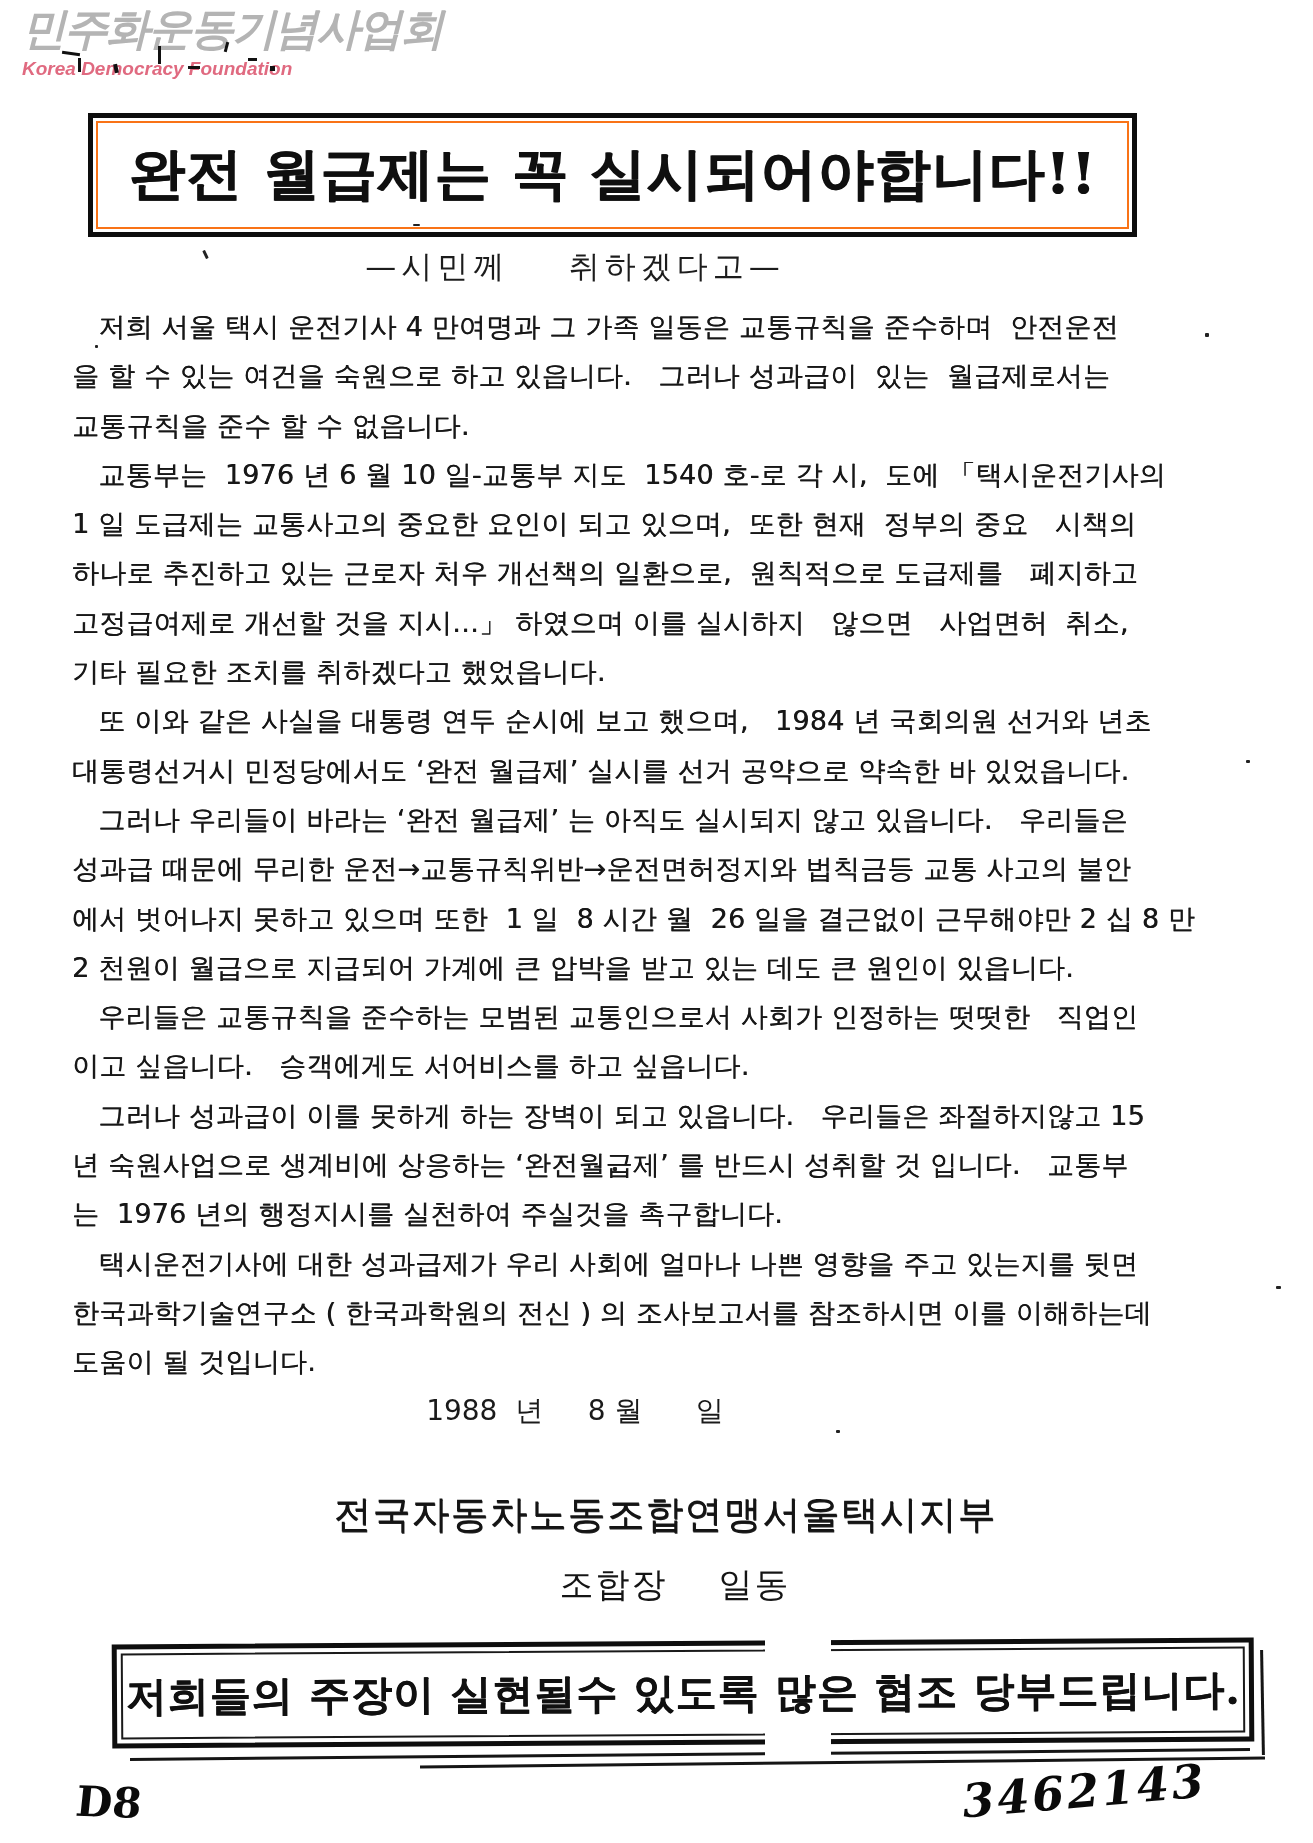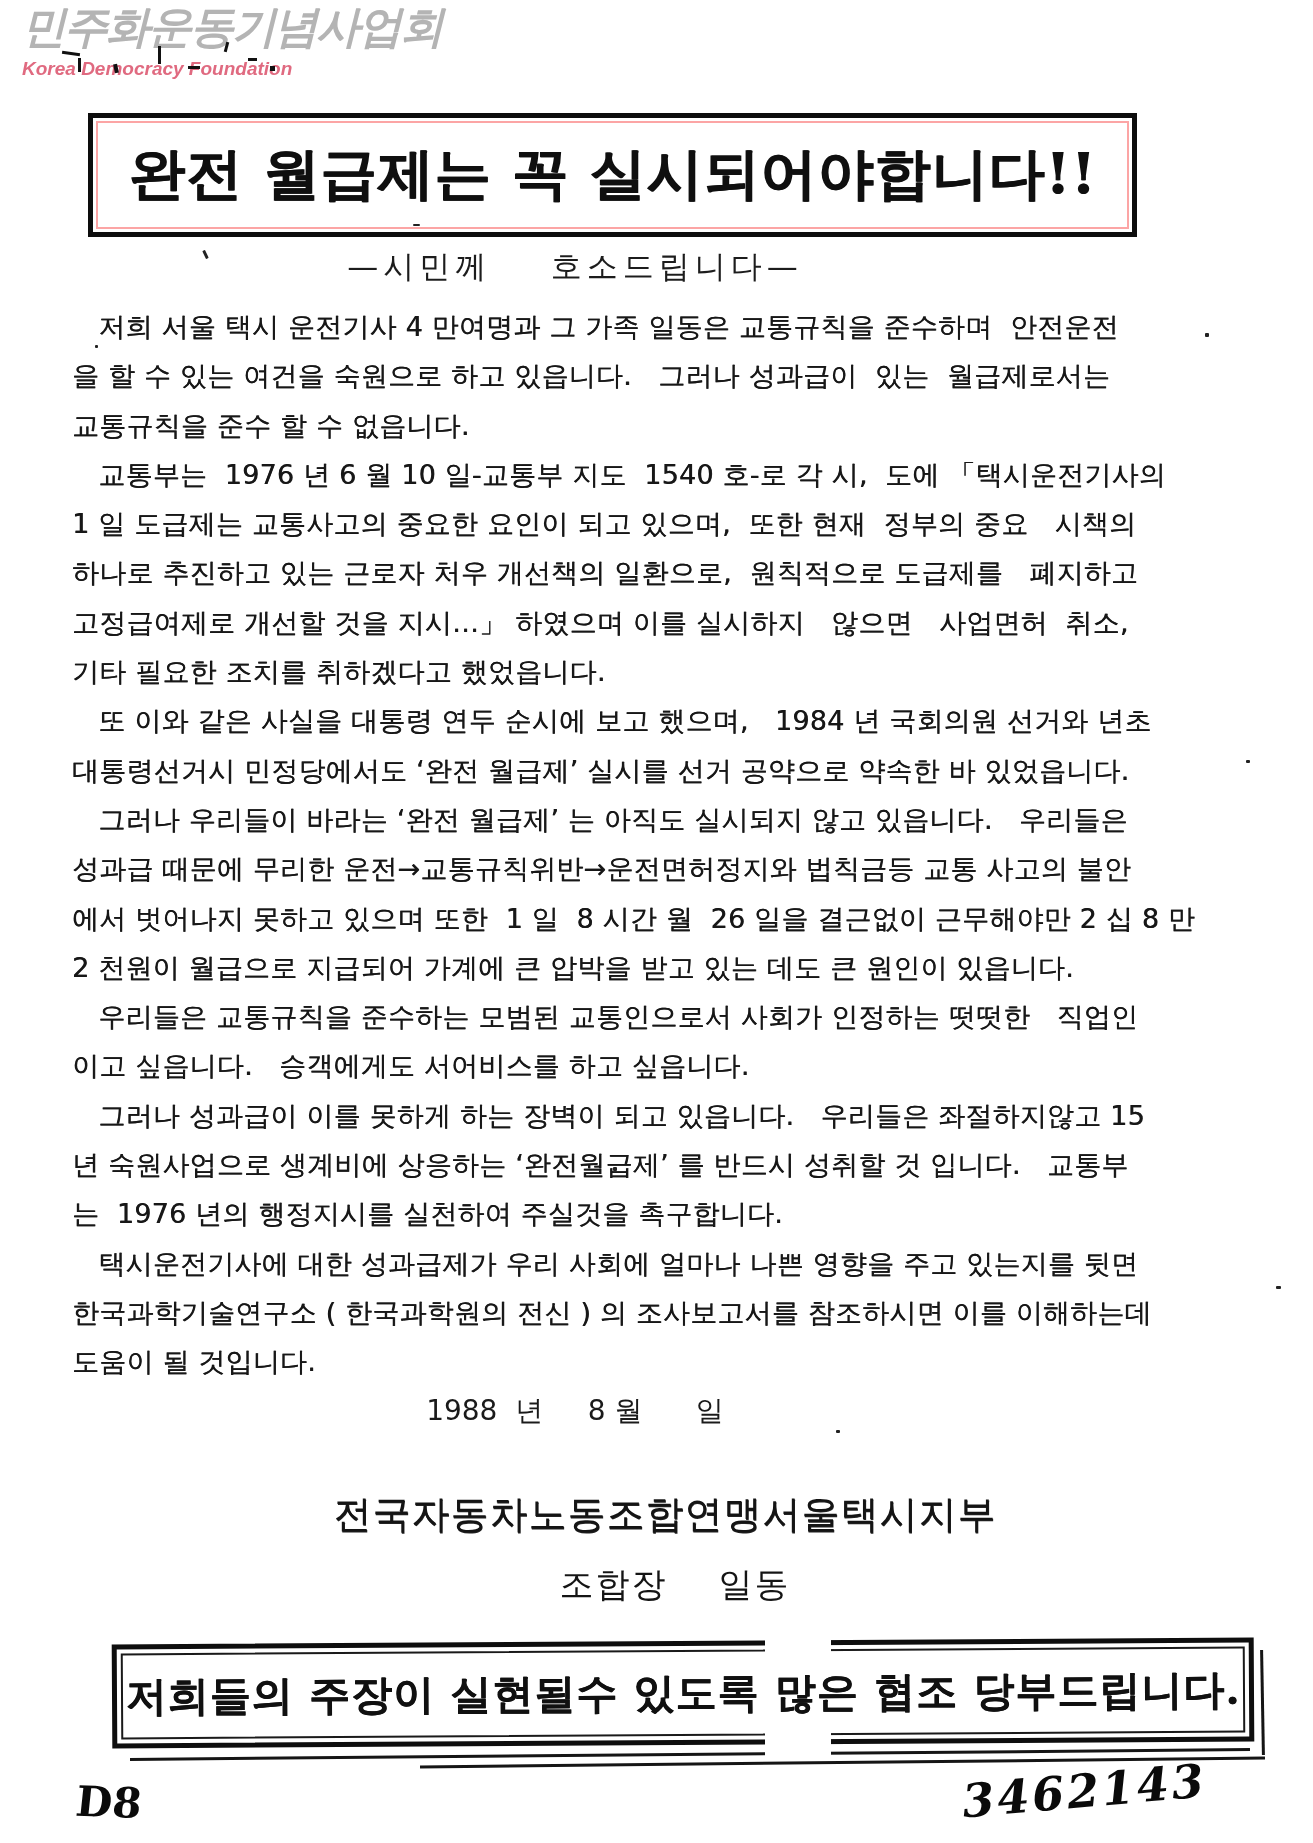--- a/index.html
+++ b/index.html
@@ -9,21 +9,21 @@
     margin:0 auto;
     background:#ffffff;
     overflow:hidden;
     font-family:"DejaVu Sans", sans-serif;
     color:#161616;
   }
   
   .logo{position:absolute;left:18px;top:6px;width:420px;height:90px;}
   .logo-kr{
     position:absolute;left:4px;top:0;
-    font-family:Liberation Mono, monospace;
+    font-family:Liberation Serif, serif;
     font-weight:bold;font-style:italic;
     font-size:44px;line-height:48px;
     letter-spacing:-2px;
     color:#b4b4b4;
     white-space:nowrap;
   }
   .logo-en{
     position:absolute;left:4px;top:52px;
     font-family:"Liberation Sans", sans-serif;
     font-weight:bold;font-style:italic;
@@ -36,21 +36,21 @@
   
   .headline-box{
     position:absolute;left:88px;top:113px;width:1049px;height:124px;
     border:5px solid #0d0d0d;
     box-sizing:border-box;
     padding:3px;
     background:#fff;
   }
   .headline-inner{
     width:100%;height:100%;
-    border:2px solid #fca5a5;
+    border:2px solid #f97316;
     box-sizing:border-box;
     display:flex;align-items:center;justify-content:center;
   }
   .headline-text{
     font-family:"DejaVu Serif", serif;
     font-weight:bold;
     font-size:56px;
     letter-spacing:1px;
     color:#0f0f0f;
     white-space:nowrap;
@@ -169,21 +169,21 @@
     <div class="mark" style="left:230px;top:52px;width:9px;height:3px;"></div>
     <div class="mark" style="left:252px;top:60px;width:5px;height:5px;"></div>
   </div>
 
   <div class="headline-box">
     <div class="headline-inner">
       <span class="headline-text">완전 월급제는 꼭 실시되어야합니다!!</span>
     </div>
   </div>
 
-  <div class="subtitle">—시민께    호소드립니다—</div>
+  <div class="subtitle">—시민께    취하겠다고—</div>
 
   <div class="body-text">   저희 서울 택시 운전기사 4 만여명과 그 가족 일동은 교통규칙을 준수하며  안전운전
 을 할 수 있는 여건을 숙원으로 하고 있읍니다.   그러나 성과급이  있는  월급제로서는
 교통규칙을 준수 할 수 없읍니다.
    교통부는  1976 년 6 월 10 일-교통부 지도  1540 호-로 각 시,  도에 「택시운전기사의
 1 일 도급제는 교통사고의 중요한 요인이 되고 있으며,  또한 현재  정부의 중요   시책의
 하나로 추진하고 있는 근로자 처우 개선책의 일환으로,  원칙적으로 도급제를   폐지하고
 고정급여제로 개선할 것을 지시…」 하였으며 이를 실시하지   않으면   사업면허  취소,
 기타 필요한 조치를 취하겠다고 했었읍니다.
    또 이와 같은 사실을 대통령 연두 순시에 보고 했으며,   1984 년 국회의원 선거와 년초

